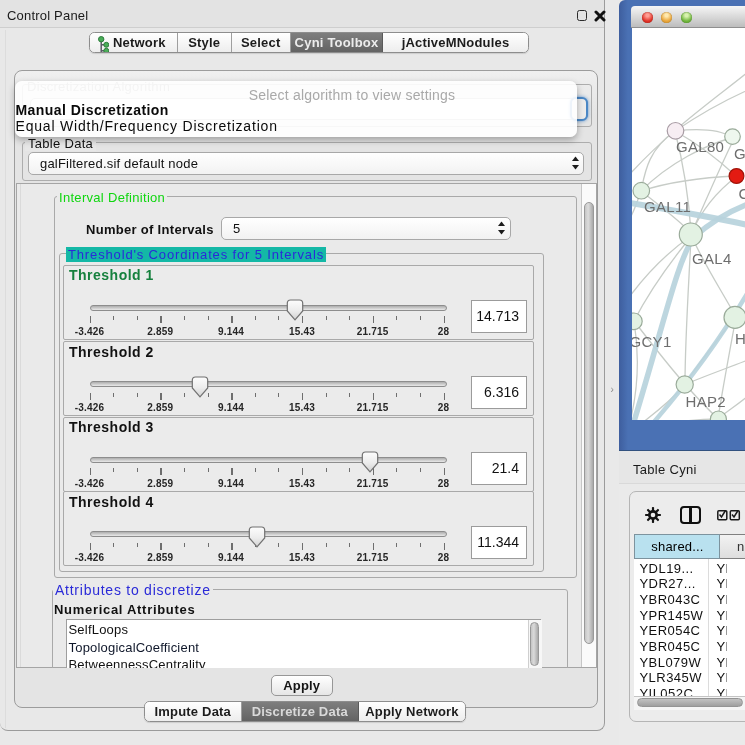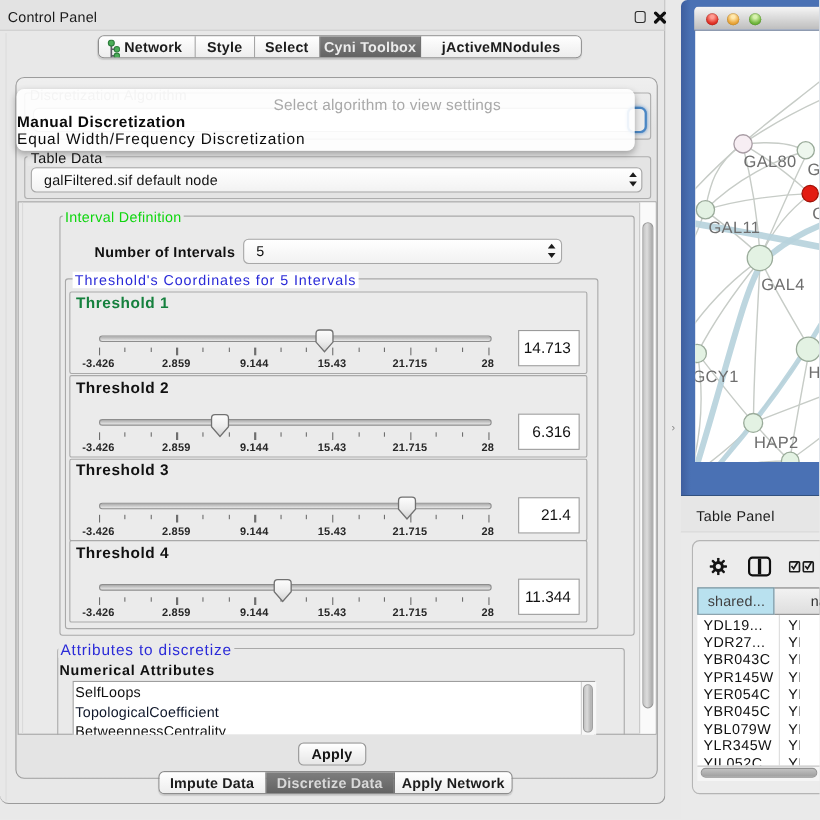--- a/index.html
+++ b/index.html
@@ -59,21 +59,21 @@
 
     <div class="abs" style="left:86px;top:221.5px;font-size:13px;font-weight:bold;color:#111;letter-spacing:0.3px">Number of Intervals</div>
     <div class="abs" style="left:221px;top:216.5px;width:290px;height:23px;background:linear-gradient(#ffffff,#f2f2f2);border:1px solid #a8a8a8;border-radius:5px;box-sizing:border-box"></div>
     <div class="abs" style="left:233px;top:220.5px;font-size:13px;color:#111">5</div>
     <svg class="abs" style="left:496.5px;top:221px" width="9" height="14" viewBox="0 0 9 14">
         <path d="M4.5 0.5 L8 5 L1 5 Z" fill="#1c1c1c"></path>
         <path d="M4.5 13.5 L8 9 L1 9 Z" fill="#1c1c1c"></path>
       </svg>
 
     <div class="abs" style="left:58.5px;top:253px;width:485px;height:319px;border:1px solid #a9a9a9;border-radius:3px;box-sizing:border-box"></div>
-    <div class="abs" style="left:66px;top:246.5px;font-size:13px;color:#2a2ad8;background:#ffffff;padding:0 2px;letter-spacing:0.85px">Threshold's Coordinates for 5 Intervals</div>
+    <div class="abs" style="left:66px;top:246.5px;font-size:13px;color:#2a2ad8;background:#14b8a6;padding:0 2px;letter-spacing:0.85px">Threshold's Coordinates for 5 Intervals</div>
 
     <div style="position:absolute;left:62.5px;top:264.5px;width:469px;height:73px;border:1px solid #a9a9a9;background:#ebebeb;border-radius:2px"></div>
       <div style="position:absolute;left:69px;top:267.0px;font-size:14px;font-weight:bold;color:#15803d;letter-spacing:0.5px">Threshold 1</div>
       <div style="position:absolute;left:89.5px;top:304.5px;width:357px;height:6px;border-radius:3px;background:linear-gradient(#adadad,#e9e9e9);border:1px solid #8d8d8d;box-sizing:border-box"></div>
       <div style="position:absolute;left:89.5px;top:316.0px;width:1.5px;height:7px;background:#6e6e6e"></div>
       <div style="position:absolute;left:113.1px;top:316.0px;width:1px;height:4px;background:#6e6e6e"></div>
       <div style="position:absolute;left:136.7px;top:316.0px;width:1px;height:4px;background:#6e6e6e"></div>
       <div style="position:absolute;left:160.3px;top:316.0px;width:1.5px;height:7px;background:#6e6e6e"></div>
       <div style="position:absolute;left:183.9px;top:316.0px;width:1px;height:4px;background:#6e6e6e"></div>
       <div style="position:absolute;left:207.5px;top:316.0px;width:1px;height:4px;background:#6e6e6e"></div>
@@ -237,21 +237,21 @@
   <div style="flex:1;background:linear-gradient(#ffffff,#ededed);display:flex;align-items:center;justify-content:center;font-size:13px;font-weight:600;color:#1c1c1c;letter-spacing:0.2px">Apply Network</div>
 </div>
 
 <div class="abs" style="left:15px;top:81px;width:561.5px;height:56px;background:rgba(255,255,255,0.90);border-radius:7px;box-shadow:0 3px 7px rgba(0,0,0,0.30);"></div>
 <div class="abs" style="left:15px;top:86.5px;width:674px;text-align:center;font-size:14px;color:#a9a9a9;letter-spacing:0.2px">Select algorithm to view settings</div>
 <div class="abs" style="left:15.5px;top:102px;font-size:14px;font-weight:bold;color:#0a0a0a;letter-spacing:0.45px">Manual Discretization</div>
 <div class="abs" style="left:15.5px;top:118px;font-size:14px;color:#0a0a0a;letter-spacing:0.8px">Equal Width/Frequency Discretization</div>
 
 <div class="abs" style="left:619px;top:451px;width:126px;height:294px;background:#eaeaea"></div>
 <div class="abs" style="left:619px;top:451px;width:126px;height:32px;background:#e6e6e6;border-bottom:1px solid #d9d9d9"></div>
-<div class="abs" style="left:633px;top:462px;font-size:13px;color:#1a1a1a;letter-spacing:0.3px">Table Panel</div>
+<div class="abs" style="left:633px;top:462px;font-size:13px;color:#1a1a1a;letter-spacing:0.3px">Table Cyni</div>
 <div class="abs" style="left:610.5px;top:383.5px;font-size:10px;color:#8a8a8a">›</div>
 
 <div class="abs" style="left:619px;top:0;width:126px;height:450.5px;background:linear-gradient(90deg,#3e5e9e,#4a71b4 9px,#4a71b4);border-radius:6px 0 0 0;border-bottom:1px solid #32517f;box-sizing:border-box"></div>
 
 <div class="abs" style="left:631px;top:5.5px;width:114px;height:22.5px;background:linear-gradient(#f6f6f6,#bdbdbd);border-radius:4px 0 0 0;border-bottom:1px solid #8f8f8f;box-sizing:border-box"></div>
 <div class="abs" style="left:641.8px;top:11.5px;width:11px;height:11px;border-radius:50%;background:radial-gradient(circle at 50% 30%,#ff9d93 15%,#e2352a 60%,#c21d12);box-shadow:inset 0 0 1px #7e120b"></div>
 <div class="abs" style="left:661.3px;top:11.5px;width:11px;height:11px;border-radius:50%;background:radial-gradient(circle at 50% 30%,#ffe9ae 15%,#eaa73d 60%,#cf8f22);box-shadow:inset 0 0 1px #8d5f10"></div>
 <div class="abs" style="left:681px;top:11.5px;width:11px;height:11px;border-radius:50%;background:radial-gradient(circle at 50% 30%,#d8f2ae 15%,#74b841 60%,#539d26);box-shadow:inset 0 0 1px #356b14"></div>
 
 <div class="abs" style="left:632px;top:28px;width:113px;height:392px;background:#fff;overflow:hidden">
@@ -332,21 +332,21 @@
   <div style="position:absolute;left:59.2px;top:16px;width:2.6px;height:14px;background:#0f0f0f"></div>
   <svg style="position:absolute;left:87px;top:18px" width="24" height="11" viewBox="0 0 24 11">
     <rect x="0.8" y="0.8" width="9" height="9" fill="none" stroke="#1a1a1a" stroke-width="1.5" rx="1"></rect>
     <path d="M2.5 4.5 L4.5 7 L8.5 0.5" stroke="#1a1a1a" stroke-width="1.5" fill="none"></path>
     <rect x="13.3" y="0.8" width="9" height="9" fill="none" stroke="#1a1a1a" stroke-width="1.5" rx="1"></rect>
     <path d="M15 4.5 L17 7 L21 0.5" stroke="#1a1a1a" stroke-width="1.5" fill="none"></path>
   </svg>
 </div>
 
 <div class="abs" style="left:633.5px;top:534px;width:112px;height:24.5px;border:1px solid #808080;box-sizing:border-box;background:linear-gradient(#f2f2f2,#dedede)"></div>
-<div class="abs" style="left:633.5px;top:534px;width:70px;height:24.5px;border:1px solid #7d939e;box-sizing:border-box;background:#b9e1ef;text-align:center;font-size:13px;color:#404040;line-height:23px;letter-spacing:0.2px;padding-left:2px">shared...</div>
+<div class="abs" style="left:633.5px;top:534px;width:86px;height:24.5px;border:1px solid #7d939e;box-sizing:border-box;background:#b9e1ef;text-align:center;font-size:13px;color:#000000;line-height:23px;letter-spacing:0.2px;padding-left:2px">shared...</div>
 <div class="abs" style="left:737px;top:539px;font-size:13px;color:#333;letter-spacing:0.2px">na</div>
 
 <div class="abs" style="left:633.5px;top:559px;width:112px;height:136.5px;background:#fff;overflow:hidden"></div>
 <div class="abs" style="left:708px;top:559px;width:1px;height:136.5px;background:#dcdcdc"></div>
 <div class="abs" style="left:633.5px;top:559px;width:93px;height:136.5px;overflow:hidden">
   <div style="position:absolute;left:-633.5px;top:-559px;width:745px;height:745px">
       <div style="position:absolute;left:639.5px;top:560.5px;font-size:13px;color:#111;letter-spacing:0.45px">YDL19...</div>
       <div style="position:absolute;left:716.5px;top:560.5px;font-size:13px;color:#111;letter-spacing:0.45px">YDL194W</div>
       <div style="position:absolute;left:639.5px;top:576.2px;font-size:13px;color:#111;letter-spacing:0.45px">YDR27...</div>
       <div style="position:absolute;left:716.5px;top:576.2px;font-size:13px;color:#111;letter-spacing:0.45px">YDR277C</div>

